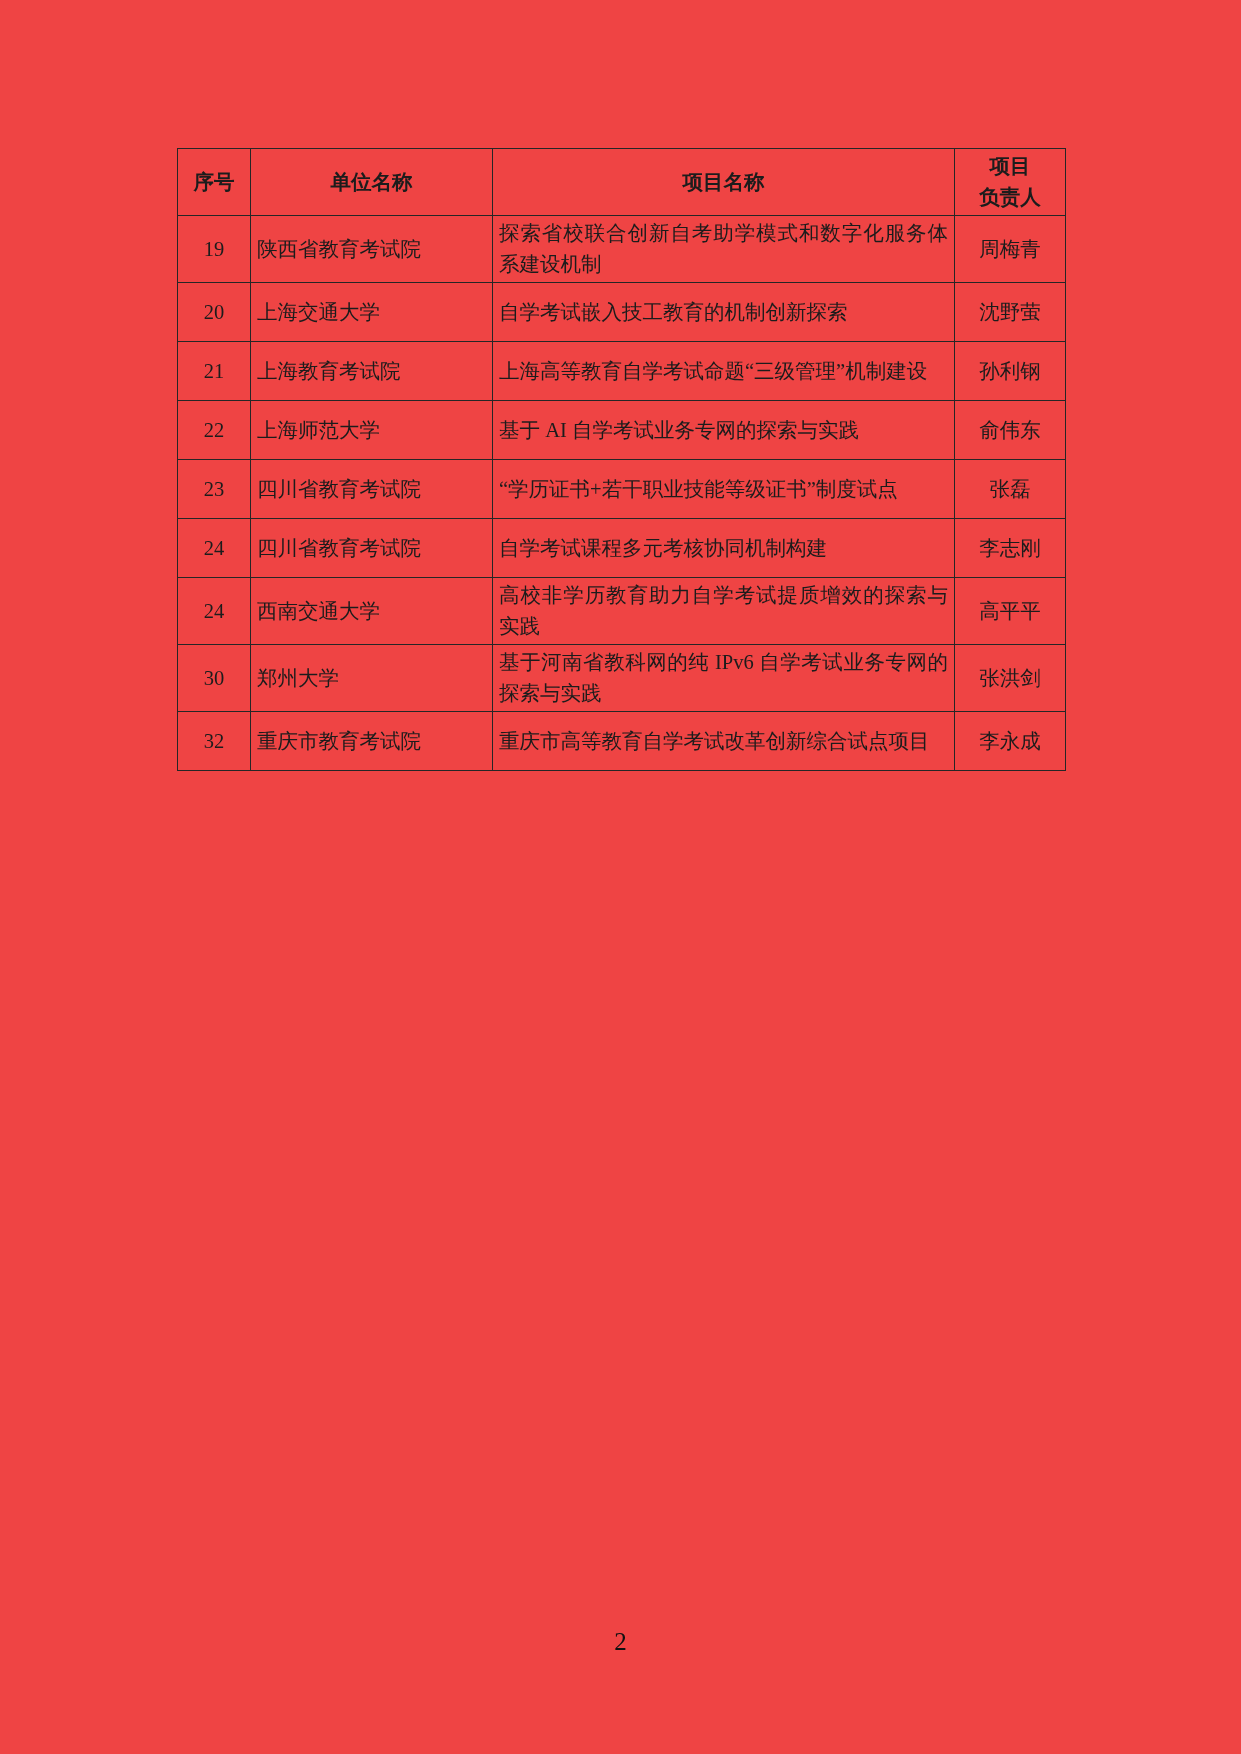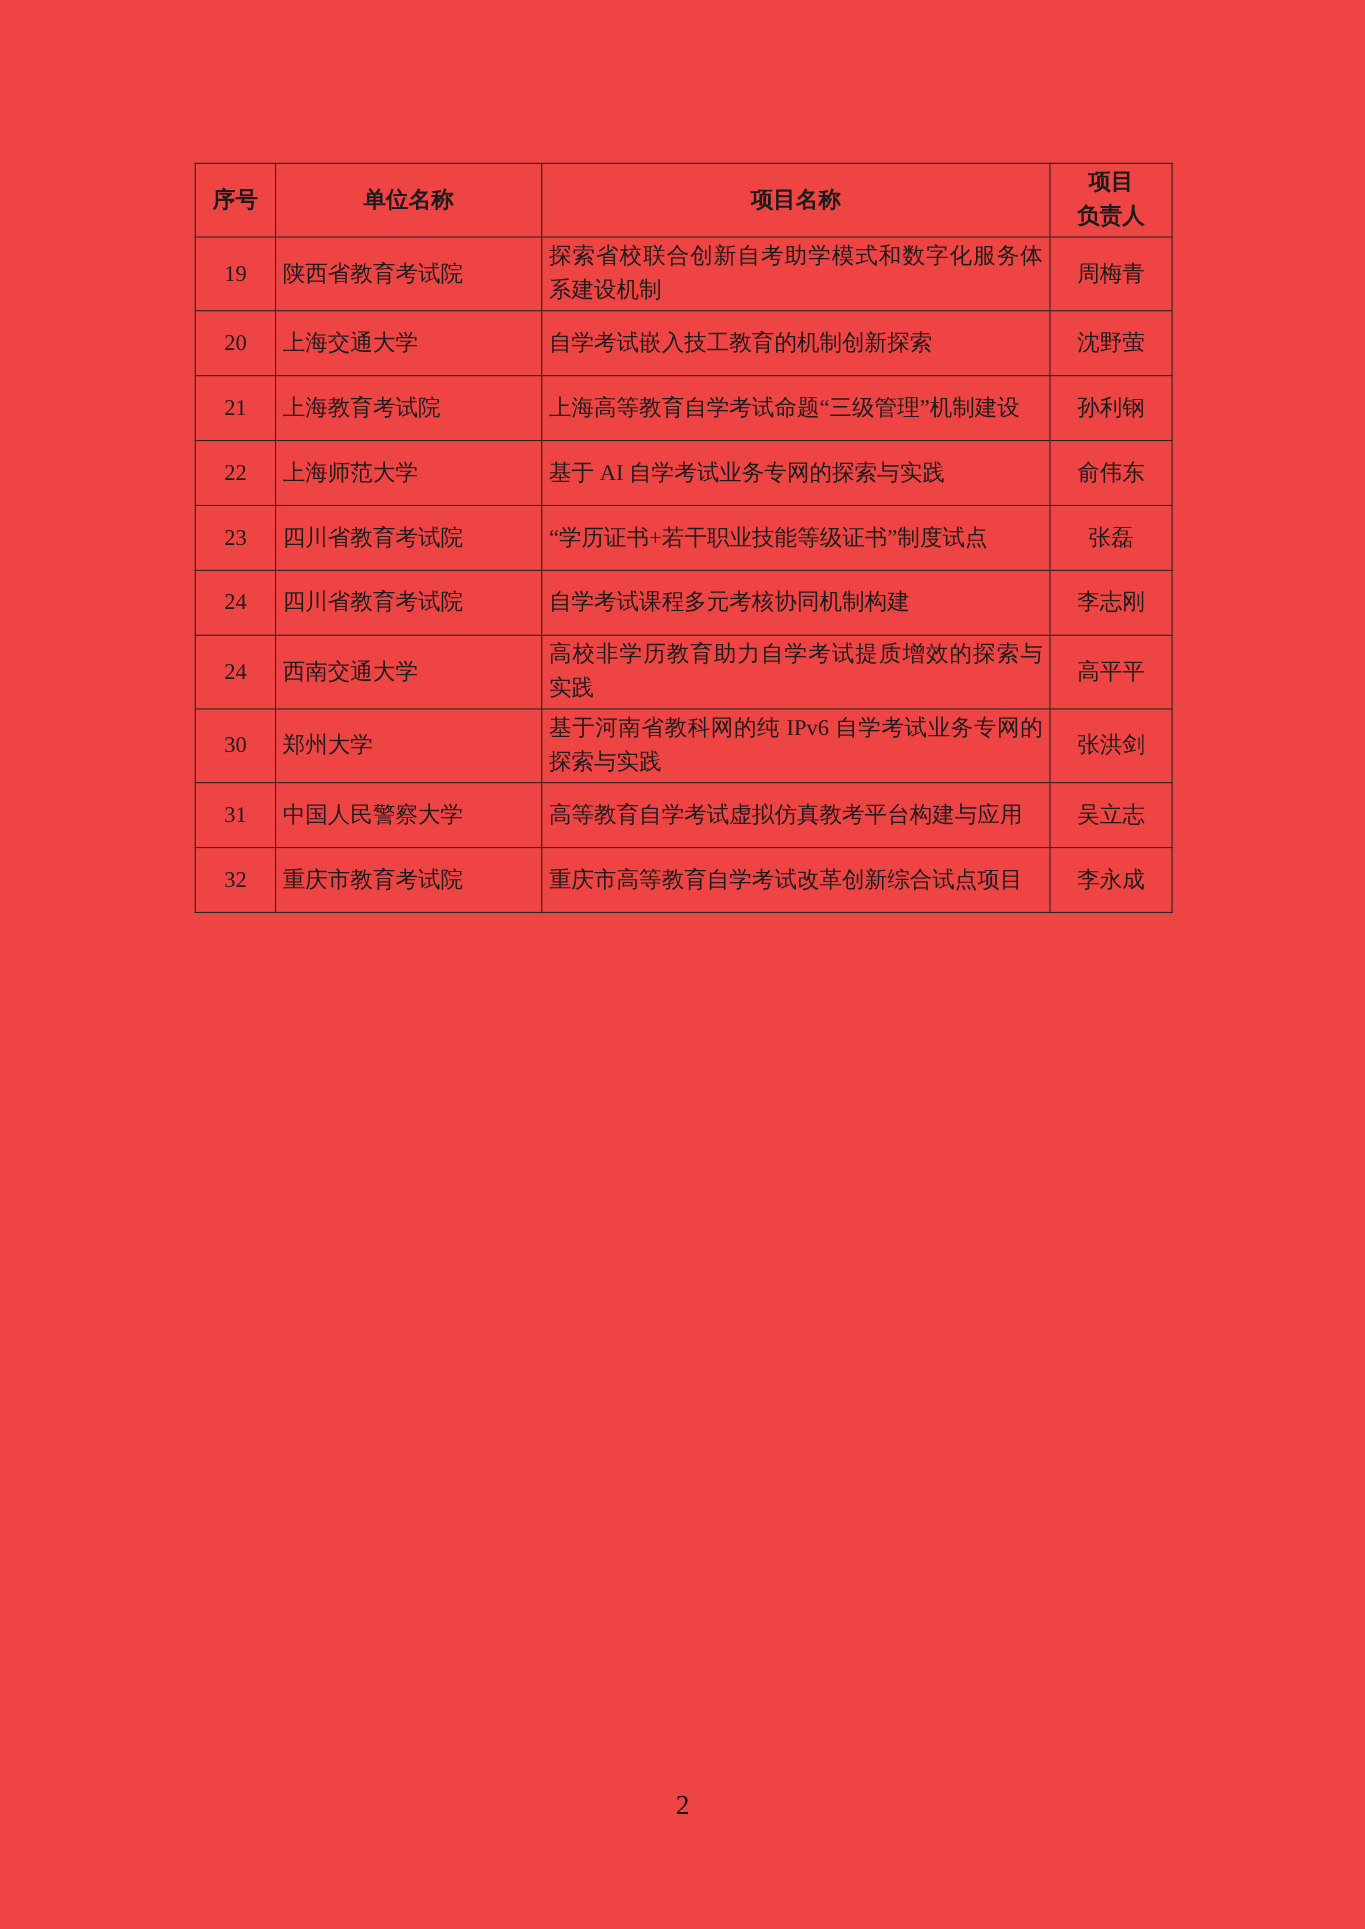--- a/index.html
+++ b/index.html
@@ -143,26 +143,20 @@
           <td class="c-project">高校非学历教育助力自学考试提质增效的探索与实践</td>
           <td class="c-leader">高平平</td>
         </tr>
         <tr>
           <td class="c-seq">30</td>
           <td class="c-unit">郑州大学</td>
           <td class="c-project">基于河南省教科网的纯 IPv6 自学考试业务专网的探索与实践</td>
           <td class="c-leader">张洪剑</td>
         </tr>
         <tr>
-          <td class="c-seq">31</td>
-          <td class="c-unit">中国人民警察大学</td>
-          <td class="c-project">高等教育自学考试虚拟仿真教考平台构建与应用</td>
-          <td class="c-leader">吴立志</td>
-        </tr>
-        <tr>
           <td class="c-seq">32</td>
           <td class="c-unit">重庆市教育考试院</td>
           <td class="c-project">重庆市高等教育自学考试改革创新综合试点项目</td>
           <td class="c-leader">李永成</td>
         </tr>
       </tbody>
   </table>
 
   <div class="page-number">2</div>
 

